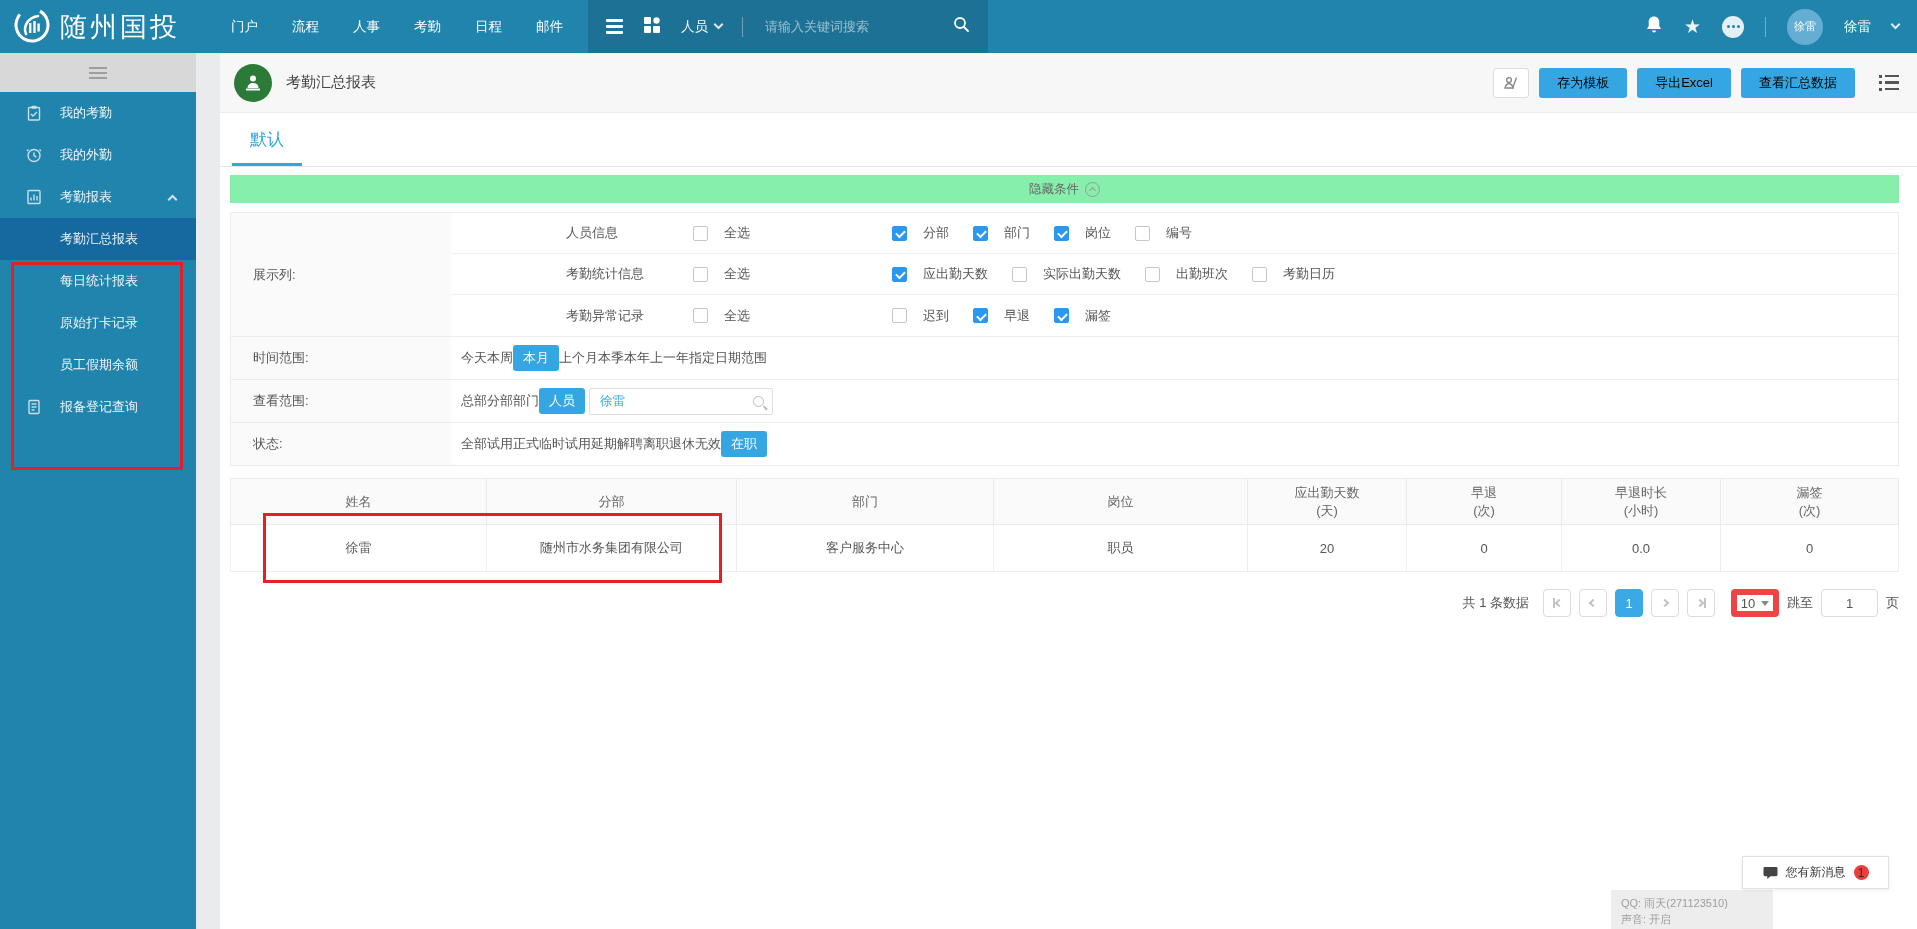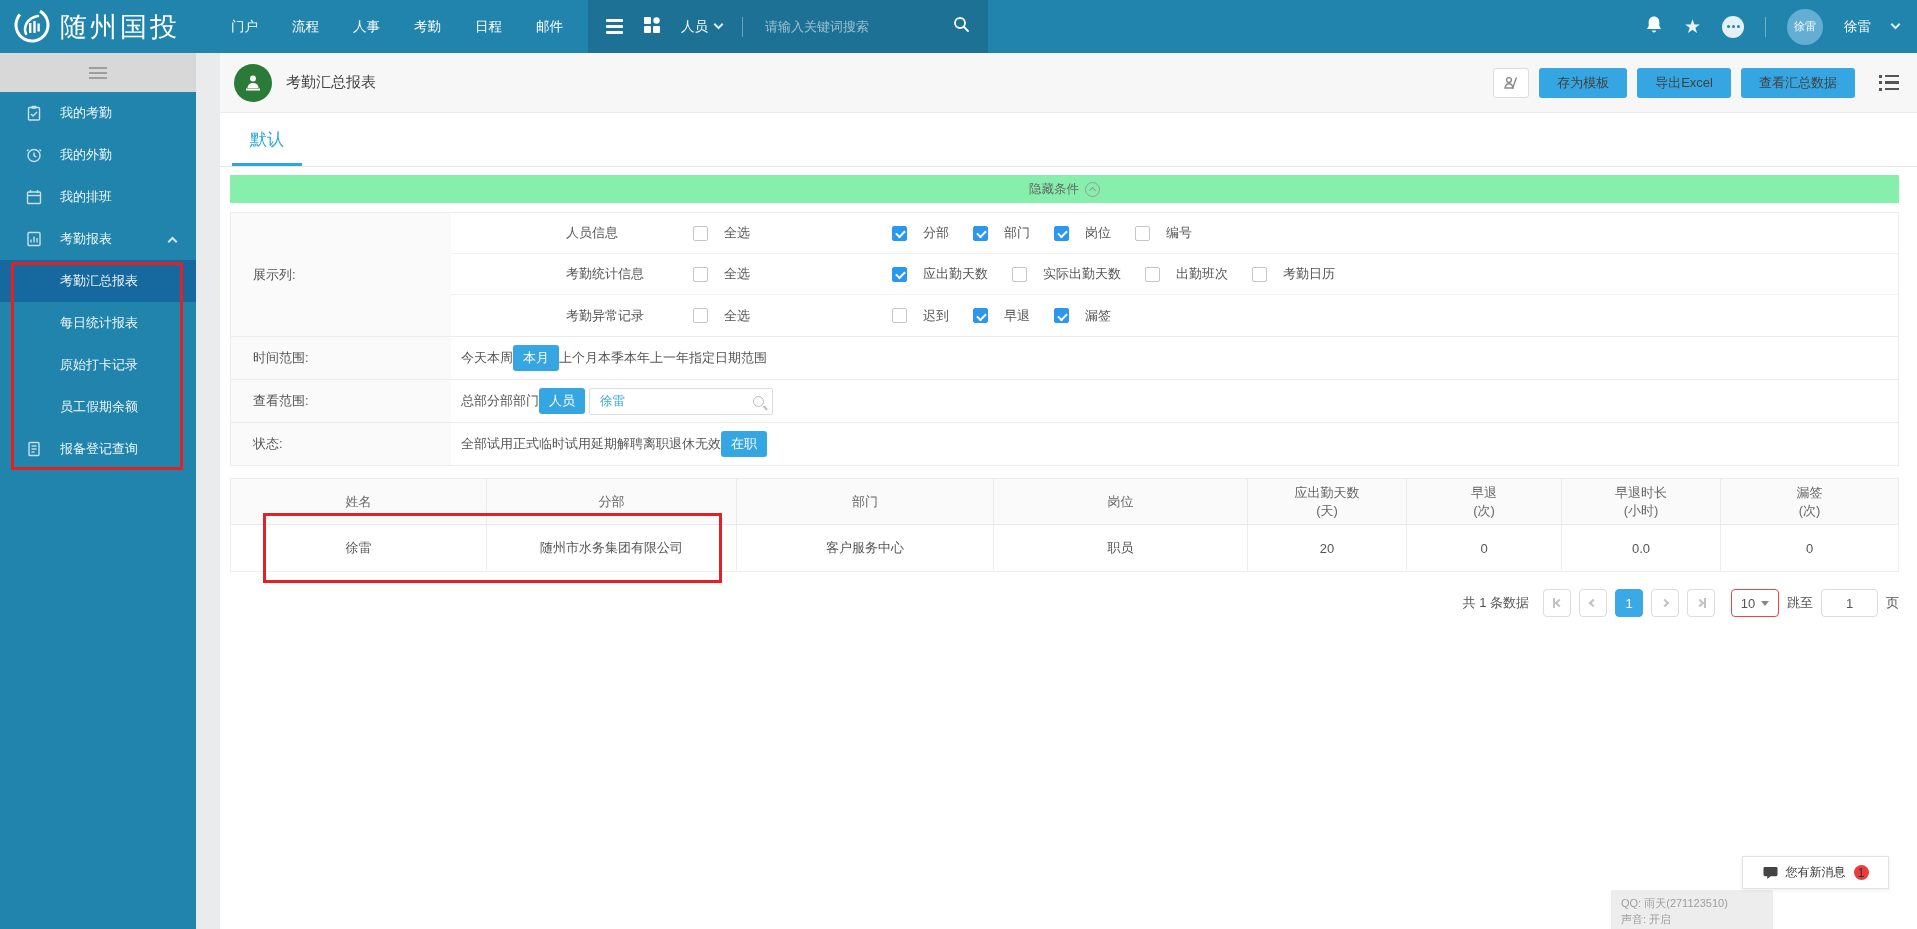--- a/index.html
+++ b/index.html
@@ -43,21 +43,21 @@
   .rect-sidebar{left:11px;top:209px;width:172px;height:208px}
 
   
   .main{position:absolute;left:196px;top:53px;right:0;bottom:0;background:#e9ebec}
   .panel{position:absolute;left:24px;top:0;right:0;bottom:0;background:#fff}
   .band{height:60px;background:#f7f7f7;border-bottom:1px solid #ececec;display:flex;align-items:center;padding:0 18px 0 14px}
   .title-icon{width:38px;height:38px;border-radius:50%;background:#2b7a38;display:flex;align-items:center;justify-content:center;flex:none}
   .page-title{font-size:15px;color:#444;margin-left:14px}
   .band-right{margin-left:auto;display:flex;align-items:center;gap:10px}
   .icon-btn{width:36px;height:30px;background:#fff;border:1px solid #ddd;border-radius:3px;display:flex;align-items:center;justify-content:center;cursor:pointer}
-  .btn{height:30px;padding:0 18px;background:#36a6e2;color:#404040;border:none;border-radius:3px;font-size:13px;display:flex;align-items:center;cursor:pointer;white-space:nowrap;font-family:inherit}
+  .btn{height:30px;padding:0 18px;background:#36a6e2;color:#000000;border:none;border-radius:3px;font-size:13px;display:flex;align-items:center;cursor:pointer;white-space:nowrap;font-family:inherit}
   .list-toggle{margin-left:14px;display:flex;flex-direction:column;gap:3.5px;cursor:pointer}
   .list-toggle .row{display:flex;align-items:center;gap:3px}
   .list-toggle .d{width:3px;height:3px;background:#555}
   .list-toggle .l{width:14px;height:2.5px;background:#555}
 
   .tabs{height:54px;border-bottom:1px solid #e6e6e6;display:flex;align-items:center;padding-left:22px}
   .tab{position:relative;height:100%;display:flex;align-items:center;color:#2da7e0;font-size:17px;padding:0 8px;cursor:pointer}
   .tab::after{content:"";position:absolute;left:-10px;right:-10px;bottom:0;height:3px;background:#2da7e0}
 
   .content{position:absolute;left:10px;right:18px;top:122px;bottom:0}
@@ -95,21 +95,21 @@
   .rect-row{left:33px;top:338px;width:459px;height:70px}
 
   .pager{display:flex;align-items:center;justify-content:flex-end;margin-top:17px;gap:8px;color:#555;font-size:13px}
   .pg-total{margin-right:6px;white-space:nowrap}
   .pg-btn{width:28px;height:28px;border:1px solid #dcdcdc;border-radius:4px;background:#fff;display:flex;align-items:center;justify-content:center;color:#c3c3c3;cursor:pointer;gap:1px}
   .pg-btn.active{background:#3aa9e6;border-color:#3aa9e6;color:#fff;font-size:13px}
   .pchev{width:6px;height:6px;border-left:2px solid #c3c3c3;border-bottom:2px solid #c3c3c3;flex:none}
   .pchev.left{transform:rotate(45deg)}
   .pchev.right{transform:rotate(-135deg)}
   .pbar{width:2px;height:10px;background:#c3c3c3;flex:none}
-  .pg-size{width:48px;height:28px;border:1px solid #ef4444;border-radius:4px;display:flex;align-items:center;justify-content:center;gap:6px;cursor:pointer;margin-left:8px}
+  .pg-size{width:48px;height:28px;border:6px solid #ef4444;border-radius:4px;display:flex;align-items:center;justify-content:center;gap:6px;cursor:pointer;margin-left:8px}
   .sel-caret{width:0;height:0;border-left:4px solid transparent;border-right:4px solid transparent;border-top:5px solid #888}
   .pg-jump{width:57px;height:28px;border:1px solid #dcdcdc;border-radius:4px;text-align:center;font-size:13px;color:#555;outline:none;font-family:inherit}
 
   
   .messenger{position:absolute;left:1742px;top:856px;width:147px;height:33px;background:#fff;border:1px solid #e2e2e2;
     box-shadow:0 1px 4px rgba(0,0,0,.08);display:flex;align-items:center;justify-content:center;gap:8px;z-index:50;cursor:pointer}
   .messenger span{font-size:12px;color:#333;white-space:nowrap}
   .badge{width:15px;height:15px;border-radius:50%;background:#ee3b3b;color:#fff;font-size:10px;display:flex;align-items:center;justify-content:center}
   .qq-overlay{position:absolute;left:1611px;top:890px;width:162px;height:46px;background:rgba(236,236,236,.93);
     color:#9e9e9e;font-size:11px;line-height:16px;padding:5px 10px;z-index:45;overflow:hidden;white-space:nowrap}
@@ -202,29 +202,20 @@
     </svg>
     <span>我的考勤</span>
   </div>
   <div class="side-item">
     <svg class="s-ico" viewBox="0 0 16 16">
       <circle cx="8" cy="8.5" r="6" fill="none" stroke="#fff" stroke-width="1.4"></circle>
       <path d="M8 5.5v3.2l2.3 1.4" fill="none" stroke="#fff" stroke-width="1.4"></path>
       <path d="M2.5 2.5l-1.5 1.5M13.5 2.5l1.5 1.5" stroke="#fff" stroke-width="1.4"></path>
     </svg>
     <span>我的外勤</span>
-  </div>
-  <div class="side-item">
-    <svg class="s-ico" viewBox="0 0 16 16">
-      <rect x="1.5" y="3" width="13" height="11.5" rx="1" fill="none" stroke="#fff" stroke-width="1.4"></rect>
-      <line x1="1.5" y1="6.5" x2="14.5" y2="6.5" stroke="#fff" stroke-width="1.4"></line>
-      <line x1="4.5" y1="1" x2="4.5" y2="4" stroke="#fff" stroke-width="1.4"></line>
-      <line x1="11.5" y1="1" x2="11.5" y2="4" stroke="#fff" stroke-width="1.4"></line>
-    </svg>
-    <span>我的排班</span>
   </div>
   <div class="side-item">
     <svg class="s-ico" viewBox="0 0 16 16">
       <rect x="2" y="1.5" width="12" height="13" rx="1" fill="none" stroke="#fff" stroke-width="1.4"></rect>
       <line x1="5" y1="11.5" x2="5" y2="8.5" stroke="#fff" stroke-width="1.4"></line>
       <line x1="8" y1="11.5" x2="8" y2="5.5" stroke="#fff" stroke-width="1.4"></line>
       <line x1="11" y1="11.5" x2="11" y2="7" stroke="#fff" stroke-width="1.4"></line>
     </svg>
     <span>考勤报表</span>
     <span class="chev-up"></span>

